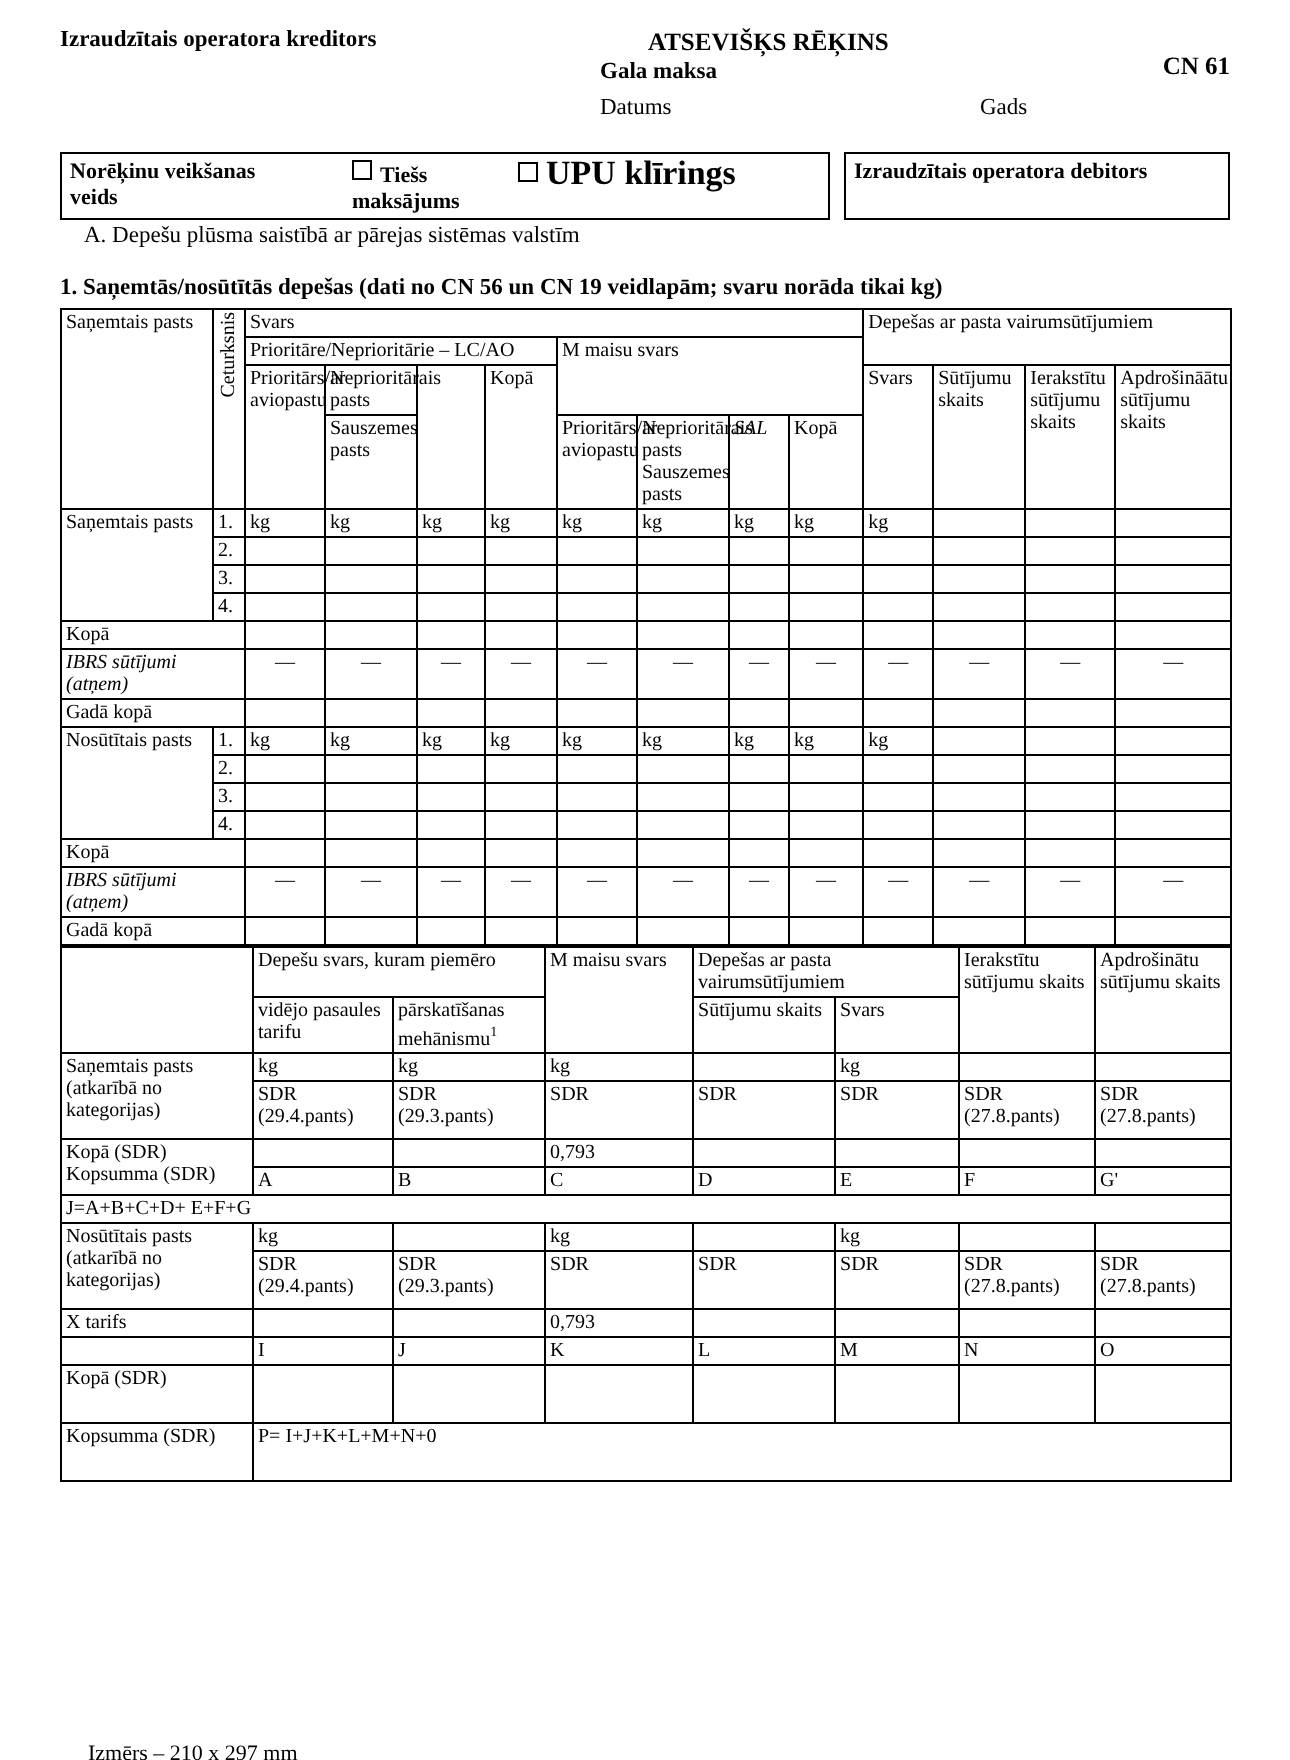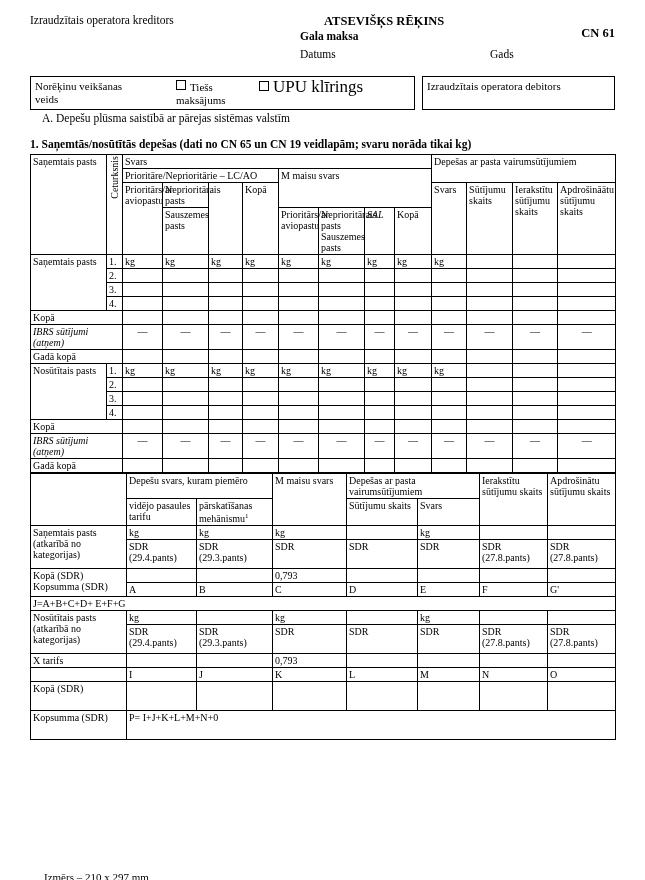--- a/index.html
+++ b/index.html
@@ -4,28 +4,28 @@
 <style>
   html,body{margin:0;padding:0;background:#fff;}
   body{
     width:645px;height:880px;
     font-family:"Liberation Serif", serif;
     font-size:11px;color:#000;
     position:relative;
   }
   .page{position:relative;width:645px;height:880px;padding:0;box-sizing:border-box;}
   .hdr{position:relative;margin:14px 30px 0 30px;height:56px;}
-  .hdr .left{position:absolute;left:0;top:0;font-size:11.5px;}
+  .hdr .left{position:absolute;left:0;top:0;font-size:11.5px;font-weight:bold;}
   .hdr .center{position:absolute;left:270px;top:0;font-weight:bold;font-size:12.5px;margin-left:24px;}
   .hdr .sub{position:absolute;left:270px;top:16px;font-weight:bold;font-size:11.5px;}
   .hdr .datums{position:absolute;left:270px;top:34px;font-size:11.5px;}
   .hdr .gads{position:absolute;left:460px;top:34px;font-size:11.5px;}
   .hdr .right{position:absolute;right:0;top:12px;font-weight:bold;font-size:12.5px;}
 
-  .boxrow{position:relative;margin:6px 30px 0 30px;height:22px;}
+  .boxrow{position:relative;margin:6px 30px 0 30px;height:22px;font-weight:bold;}
   .boxA{position:absolute;left:0;top:0;width:385px;height:34px;border:1px solid #000;box-sizing:border-box;}
   .boxB{position:absolute;left:392px;top:0;width:193px;height:34px;border:1px solid #000;box-sizing:border-box;text-align:right;}
   .boxA .lbl{position:absolute;left:4px;top:3px;width:105px;line-height:13px;font-size:11px;}
   .boxA .opt1{position:absolute;left:145px;top:3px;font-size:11px;line-height:13px;width:70px;}
   .boxA .opt2{position:absolute;left:228px;top:3px;font-size:17px;line-height:13px;}
   .cbx{display:inline-block;width:8px;height:8px;border:1px solid #000;margin-right:4px;vertical-align:1px;}
   .boxB .lbl{position:absolute;left:4px;top:3px;font-size:11px;line-height:13px;}
 
   .secA{margin:14px 0 0 42px;font-weight:normal;font-size:11.5px;}
   .sec1{margin:14px 0 4px 30px;font-weight:bold;font-size:11.5px;}
@@ -69,21 +69,21 @@
         <span class="cbx"></span><span>UPU klīrings</span>
       </div>
     </div>
     <div class="boxB">
       <div class="lbl">Izraudzītais operatora debitors</div>
     </div>
   </div>
 
   <div class="secA">A. Depešu plūsma saistībā ar pārejas sistēmas valstīm</div>
 
-  <div class="sec1">1. Saņemtās/nosūtītās depešas (dati no CN 65 un CN 19 veidlapām; svaru norāda tikai kg)</div>
+  <div class="sec1">1. Saņemtās/nosūtītās depešas (dati no CN 56 un CN 19 veidlapām; svaru norāda tikai kg)</div>
 
   <table class="grid">
     <colgroup>
       <col style="width:76px">
         <col style="width:16px">
       <col style="width:40px">
         <col style="width:46px">
         <col style="width:34px">
         <col style="width:36px">
       <col style="width:40px">

